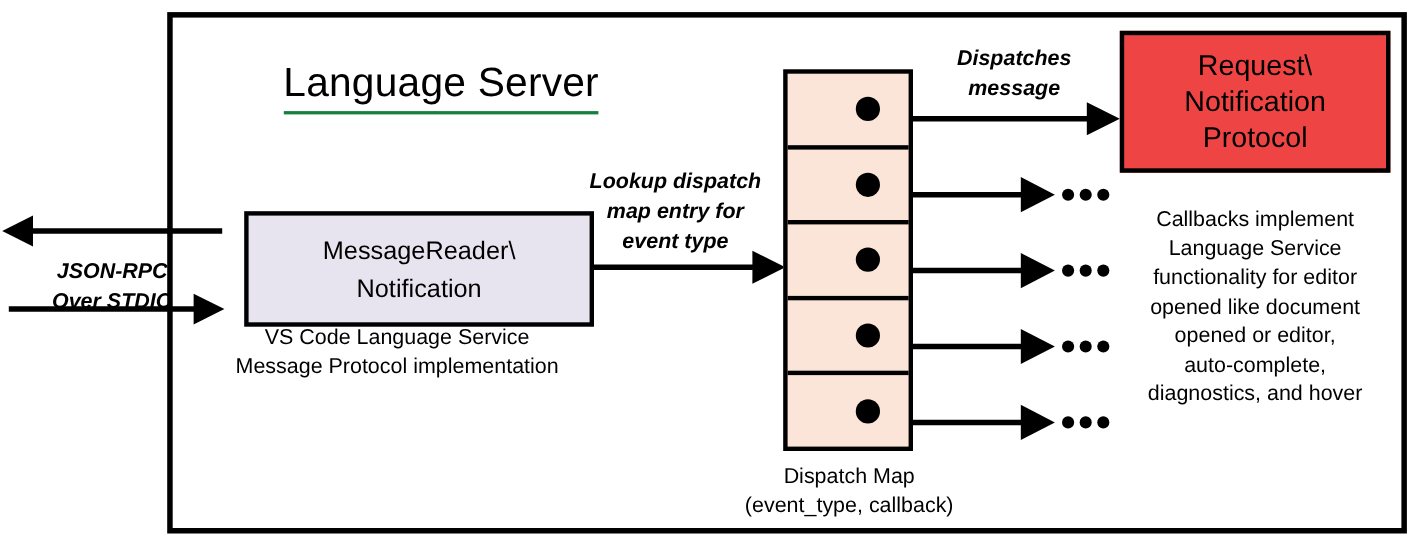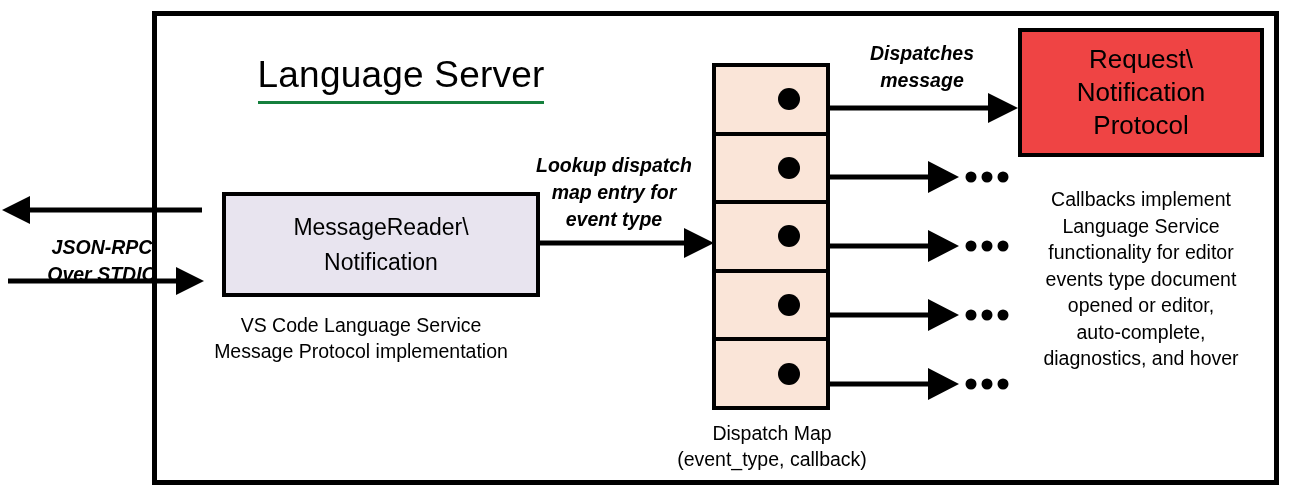--- a/index.html
+++ b/index.html
@@ -25,21 +25,21 @@
   }
 
   
   #message-io-box{
     left:202px;top:192px;width:318px;height:105px;
     background:#E8E4EF;border:4px solid #000;box-sizing:border-box;
     display:flex;flex-direction:column;align-items:center;justify-content:center;
     font-size:23px;line-height:35px;text-align:center;margin-left:20px;
   }
   #message-io-caption{
-    left:185px;top:312px;width:352px;text-align:center;
+    left:185px;top:294px;width:352px;text-align:center;
     font-size:19.5px;line-height:26px;
   }
 
   
   #jsonrpc-label{
     left:22px;top:234px;width:160px;text-align:center;
     font-size:19.5px;line-height:27px;font-style:italic;font-weight:bold;
   }
 
   
@@ -208,19 +208,19 @@
 
   <div class="abs" id="callback-box">
     <div>Request\</div>
     <div>Notification</div>
     <div>Protocol</div>
   </div>
   <div class="abs" id="callback-caption">
     <div>Callbacks implement</div>
     <div>Language Service</div>
     <div>functionality for editor</div>
-    <div>events type document</div>
+    <div>opened like document</div>
     <div>opened or editor,</div>
     <div>auto-complete,</div>
     <div>diagnostics, and hover</div>
   </div>
 
 </div>
 
 </body></html>

